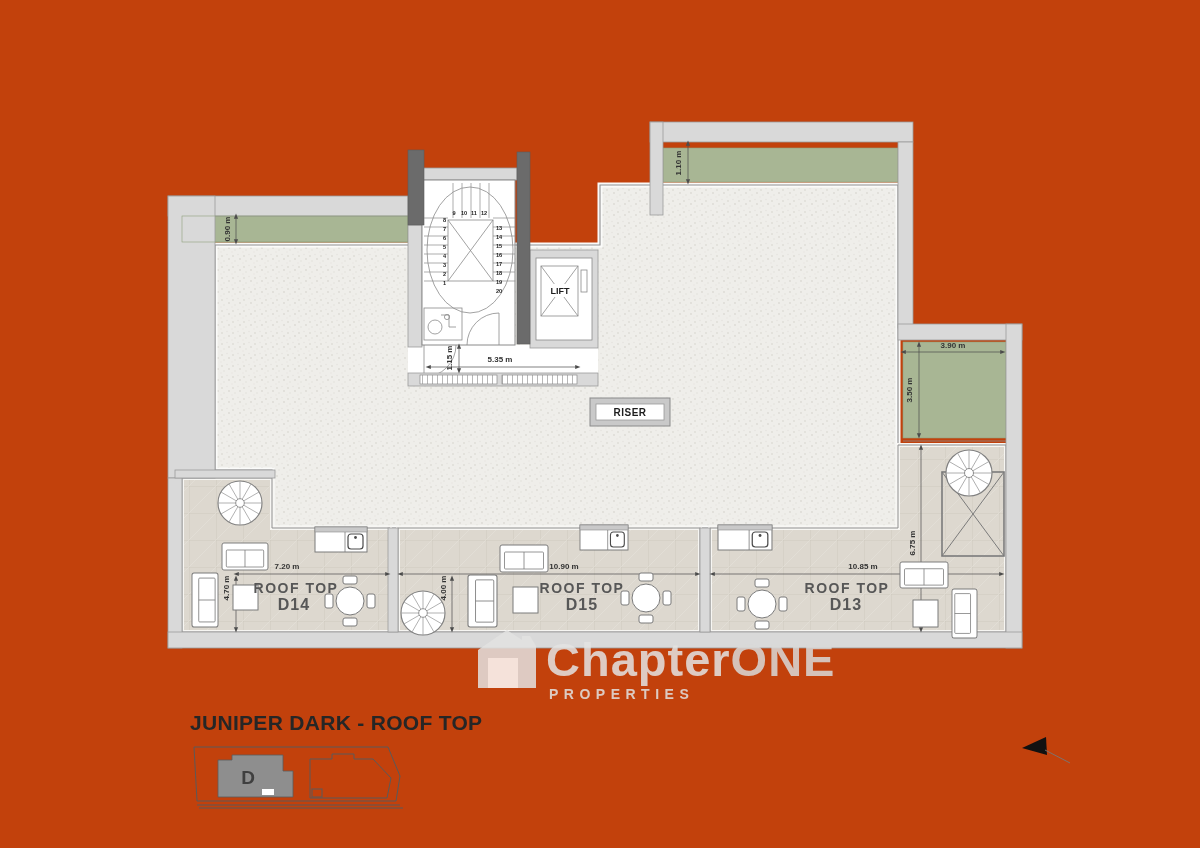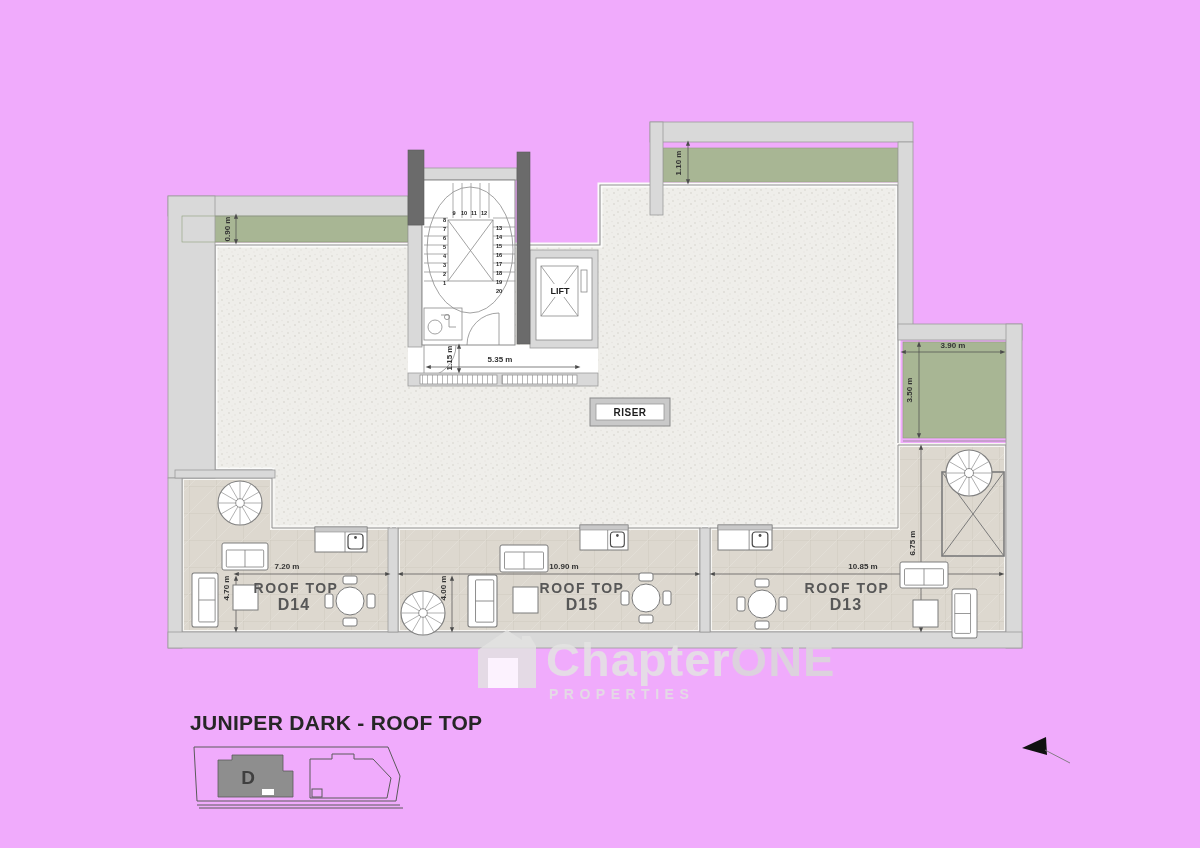--- a/index.html
+++ b/index.html
@@ -1,16 +1,16 @@
 <!DOCTYPE html>
 <html><head>
 <meta charset="utf-8">
 <style>
   html,body{margin:0;padding:0;background:#ffffff;}
-  .page{position:relative;width:1200px;height:848px;background:#f0abfc;overflow:hidden;
+  .page{position:relative;width:1200px;height:848px;background:#c2410c;overflow:hidden;
         font-family:"Liberation Sans", sans-serif;}
   svg{display:block}
   
   .wall{fill:#d9d9d9;stroke:#9c9c9c;stroke-width:0.8;}
   .wallDark{fill:#6b6b6b;stroke:#5a5a5a;stroke-width:0.6;}
   .roofFill{fill:url(#gravel);}
   .roofEdgeW{fill:none;stroke:#fbfbfa;stroke-width:5;}
   .roofEdge{fill:none;stroke:#8f8f8f;stroke-width:1.1;}
   .terrFill{fill:url(#tile);}
   .terrEdgeW{fill:none;stroke:#f7f6f3;stroke-width:4;}

